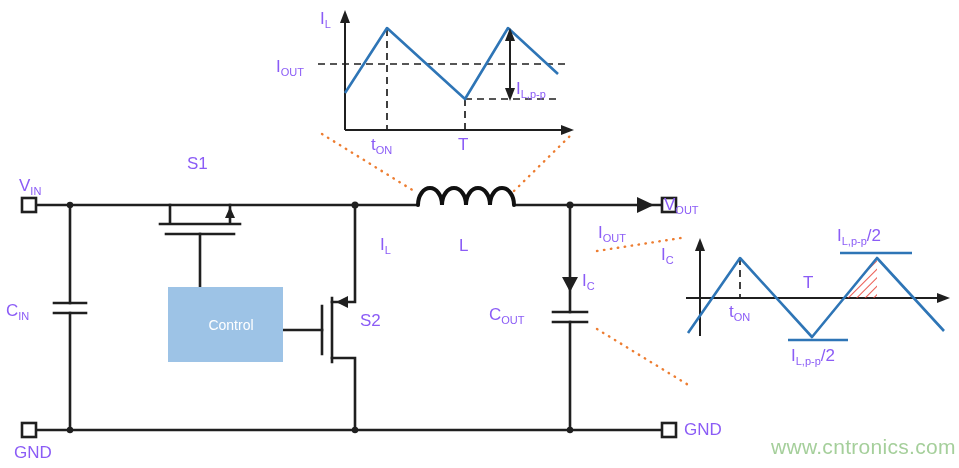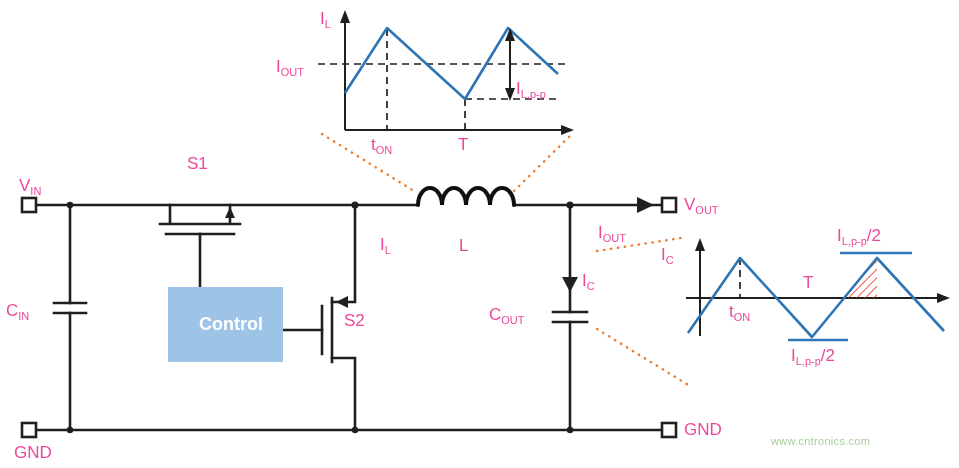--- a/index.html
+++ b/index.html
@@ -11,25 +11,25 @@
   .ind{stroke:#101010;stroke-width:4;fill:none;stroke-linecap:round;}
   .dot{fill:#1f1f1f;stroke:none;}
   .ah{fill:#1f1f1f;stroke:none;}
   .term{fill:#ffffff;stroke:#1f1f1f;stroke-width:2.6;}
   .ax{stroke:#1f1f1f;stroke-width:2;fill:none;}
   .dash{stroke:#1f1f1f;stroke-width:1.7;stroke-dasharray:7 5;fill:none;}
   .wave{stroke:#2e75b6;stroke-width:2.6;fill:none;stroke-linejoin:round;}
   .lvl{stroke:#2e75b6;stroke-width:2.4;}
   .od{stroke:#ed7d31;stroke-width:2.4;fill:none;stroke-dasharray:0.5 6.5;stroke-linecap:round;}
   
-  .lbl{position:absolute;font-size:17px;color:#ec4899;line-height:1;white-space:nowrap;}
+  .lbl{position:absolute;font-size:17px;color:#8b5cf6;line-height:1;white-space:nowrap;}
   .lbl sub{font-size:11px;line-height:1;vertical-align:-4px;}
   .ctl{position:absolute;left:168px;top:287px;width:126px;height:75px;display:flex;
-       align-items:center;justify-content:center;color:#ffffff;font-weight:bold;font-size:18px;}
-  .wm{position:absolute;left:771px;top:435px;font-size:11px;color:#a5cf9b;letter-spacing:.3px;}
+       align-items:center;justify-content:center;color:#ffffff;font-weight:normal;font-size:14px;}
+  .wm{position:absolute;left:771px;top:435px;font-size:21px;color:#a5cf9b;letter-spacing:.3px;}
 </style>
 </head>
 <body>
 
 <div class="stage">
 
   <svg class="layer" viewBox="0 0 959 468">
     <defs>
       <pattern id="hatch" width="6" height="6" patternUnits="userSpaceOnUse" patternTransform="rotate(45)">
         <line x1="0" y1="0" x2="0" y2="6" stroke="#e8392e" stroke-width="1.7"></line>
@@ -113,25 +113,25 @@
       <polyline class="wave" points="688,333 740,258 812,337 877,258 944,331"></polyline>
       <line class="lvl" x1="840" y1="253" x2="912" y2="253"></line>
       <line class="lvl" x1="788" y1="340" x2="848" y2="340"></line>
     </g>
   </svg>
 
   <div class="lbl" style="left:19px;top:177px"><span>V</span><sub>IN</sub></div>
   <div class="lbl" style="left:6px;top:302px"><span>C</span><sub>IN</sub></div>
   <div class="lbl" style="left:187px;top:155px">S1</div>
   <div class="ctl">Control</div>
-  <div class="lbl" style="left:344px;top:312px">S2</div>
+  <div class="lbl" style="left:360px;top:312px">S2</div>
   <div class="lbl" style="left:380px;top:236px"><span>I</span><sub>L</sub></div>
   <div class="lbl" style="left:459px;top:237px">L</div>
   <div class="lbl" style="left:598px;top:224px"><span>I</span><sub>OUT</sub></div>
-  <div class="lbl" style="left:684px;top:196px"><span>V</span><sub>OUT</sub></div>
+  <div class="lbl" style="left:664px;top:196px"><span>V</span><sub>OUT</sub></div>
   <div class="lbl" style="left:582px;top:272px"><span>I</span><sub>C</sub></div>
   <div class="lbl" style="left:489px;top:306px"><span>C</span><sub>OUT</sub></div>
   <div class="lbl" style="left:14px;top:444px">GND</div>
   <div class="lbl" style="left:684px;top:421px">GND</div>
 
   <div class="lbl" style="left:320px;top:10px"><span>I</span><sub>L</sub></div>
   <div class="lbl" style="left:276px;top:58px"><span>I</span><sub>OUT</sub></div>
   <div class="lbl" style="left:371px;top:136px"><span>t</span><sub>ON</sub></div>
   <div class="lbl" style="left:458px;top:136px">T</div>
   <div class="lbl" style="left:516px;top:80px"><span>I</span><sub>L,p-p</sub></div>

